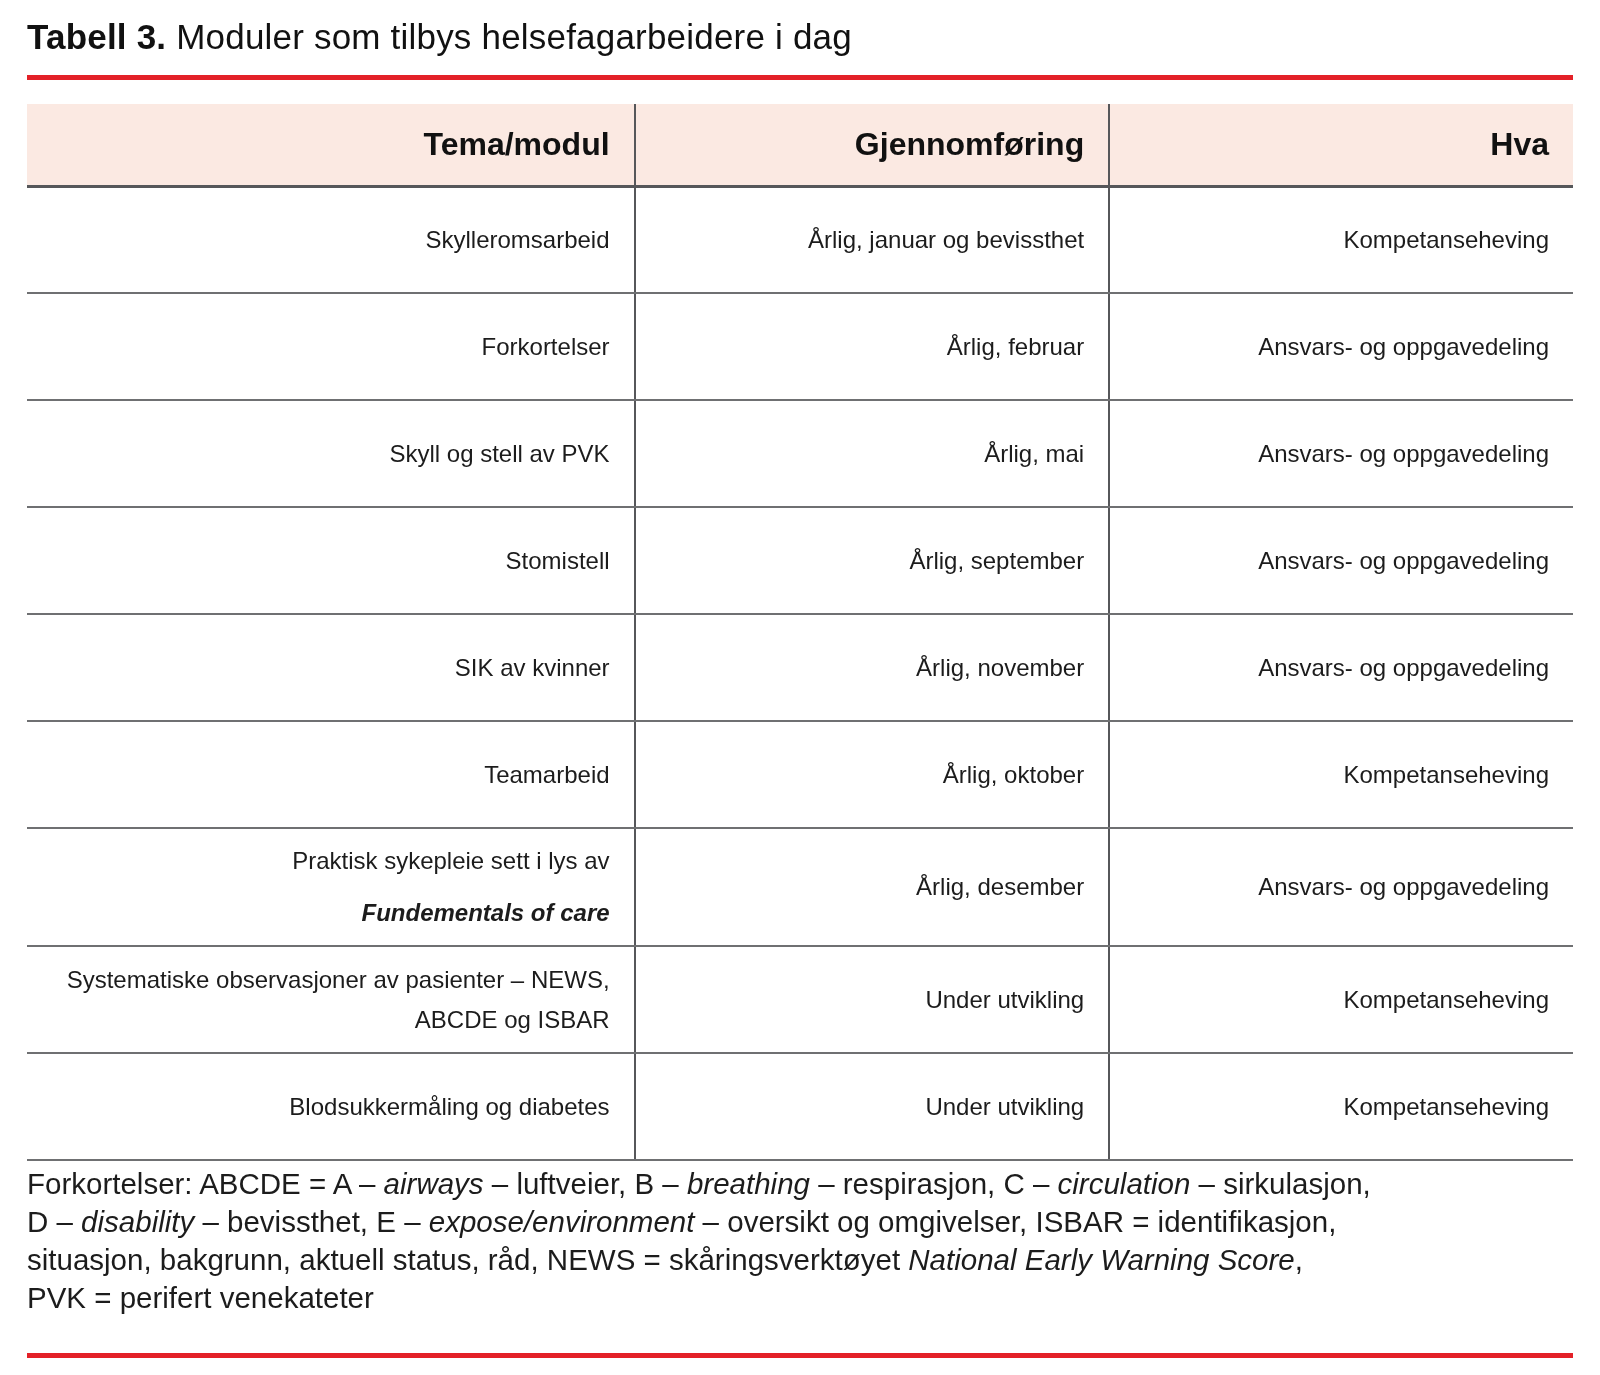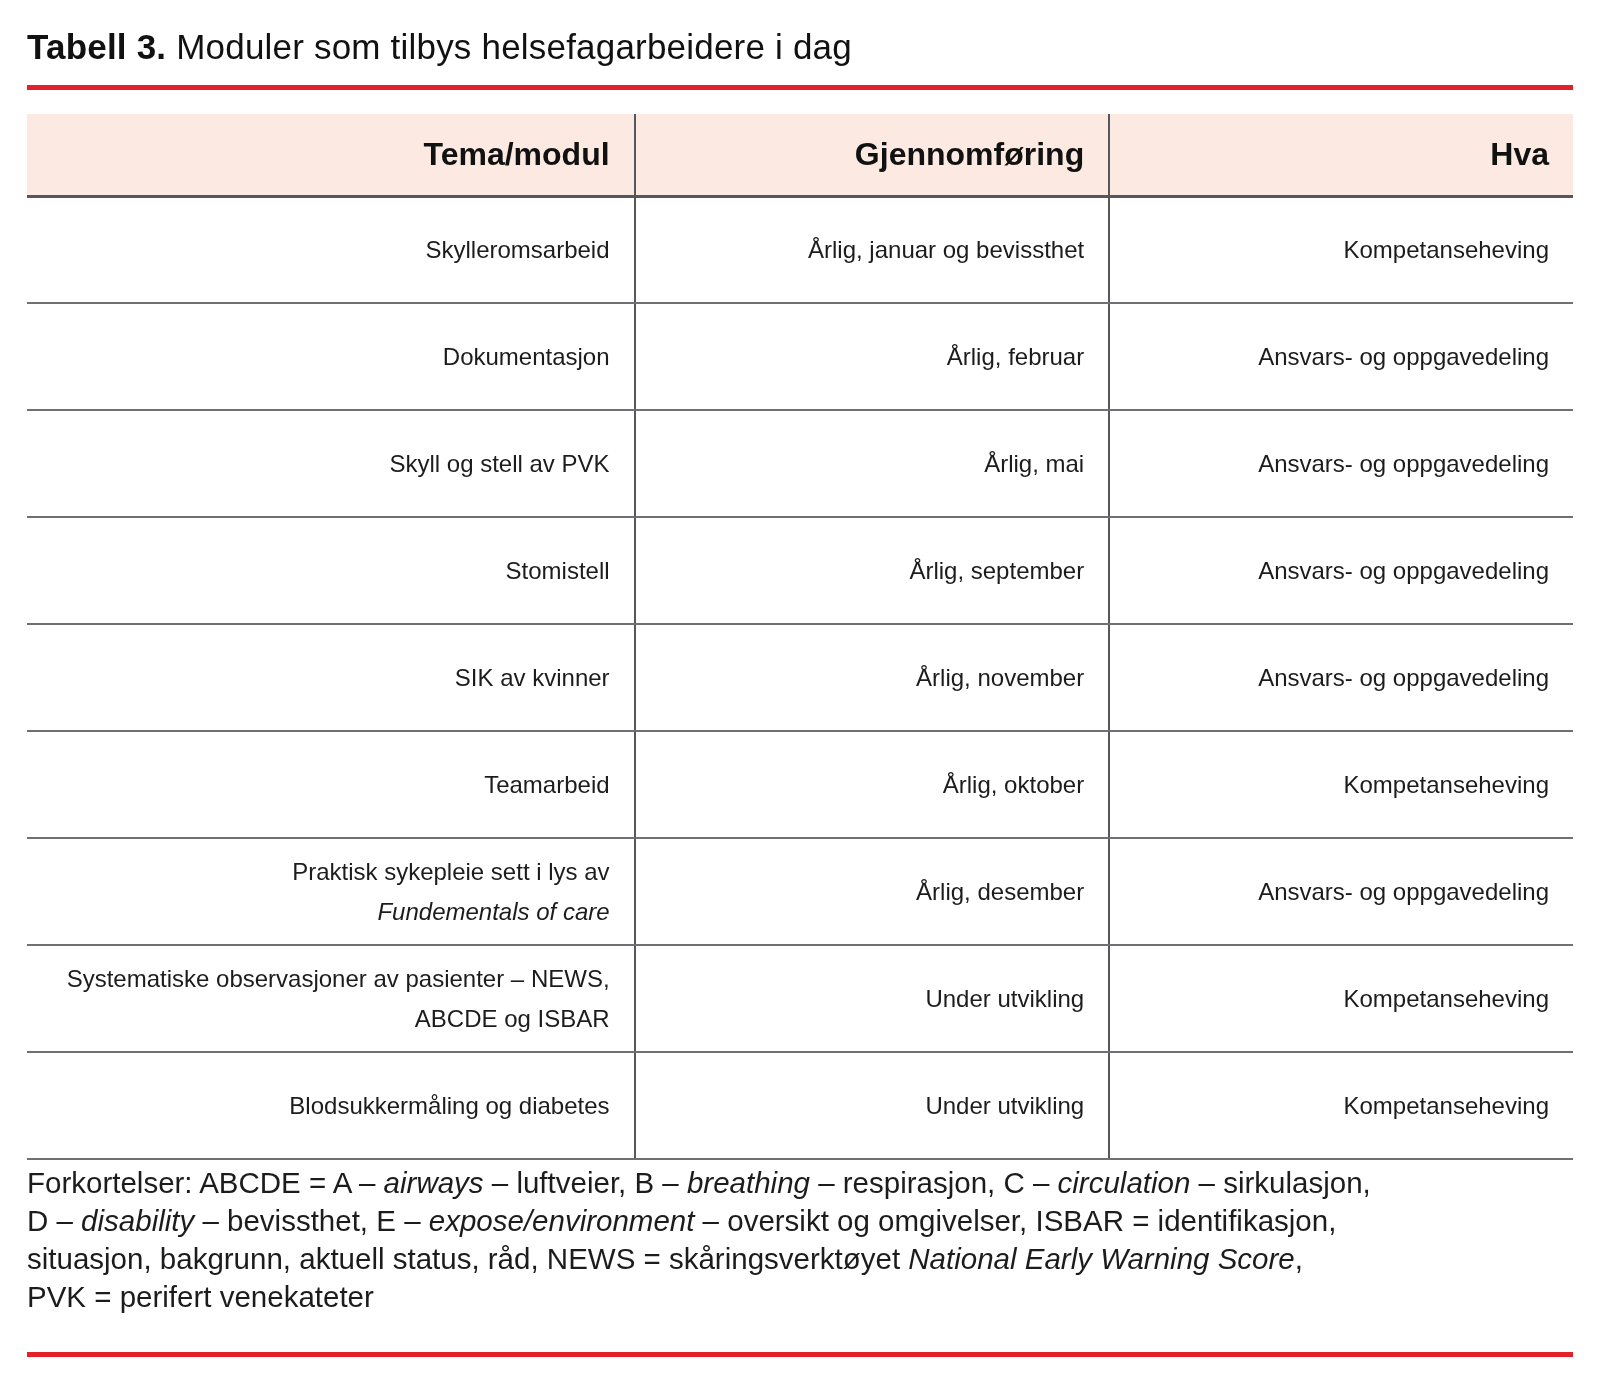--- a/index.html
+++ b/index.html
@@ -9,21 +9,21 @@
     background: #ffffff;
   }
   body {
     width: 1600px;
     height: 1375px;
     font-family: "Liberation Sans", "DejaVu Sans", sans-serif;
     color: #1a1a1a;
     -webkit-font-smoothing: antialiased;
   }
   .page {
-    padding: 26px 27px 0 27px;
+    padding: 16px 27px 0 27px;
   }
   .title {
     margin: 0;
     font-size: 35px;
     line-height: 42px;
     font-weight: 400;
     color: #111111;
     letter-spacing: 0.2px;
   }
   .title .title-label {
@@ -65,21 +65,22 @@
     height: 107px;
     border-bottom: 2px solid var(--border-gray, #6f7072);
     color: #1c1c1c;
   }
   th:not(:last-child), td:not(:last-child) {
     border-right: 2px solid var(--border-dark, #57585a);
   }
   td .em {
     display: block;
     font-style: italic;
-    font-weight: 400;
+    font-weight: 700;
+    margin-top: 12px;
   }
   td .em:empty { display: none; }
   .footnote {
     margin-top: 4px;
     font-size: 29.5px;
     line-height: 38px;
     color: #1c1c1c;
   }
   .footnote em { font-style: italic; }
 </style>
@@ -105,21 +106,21 @@
         <th><span>Hva</span></th>
       </tr>
     </thead>
     <tbody>
         <tr>
       <td><span class="cell-text">Skylleromsarbeid</span></td>
       <td><span class="cell-text">Årlig, januar og bevissthet</span></td>
       <td><span class="cell-text">Kompetanseheving</span></td>
     </tr>
         <tr>
-      <td><span class="cell-text">Dokumentasjon</span></td>
+      <td><span class="cell-text">Forkortelser</span></td>
       <td><span class="cell-text">Årlig, februar</span></td>
       <td><span class="cell-text">Ansvars- og oppgavedeling</span></td>
     </tr>
         <tr>
       <td><span class="cell-text">Skyll og stell av PVK</span></td>
       <td><span class="cell-text">Årlig, mai</span></td>
       <td><span class="cell-text">Ansvars- og oppgavedeling</span></td>
     </tr>
         <tr>
       <td><span class="cell-text">Stomistell</span></td>

